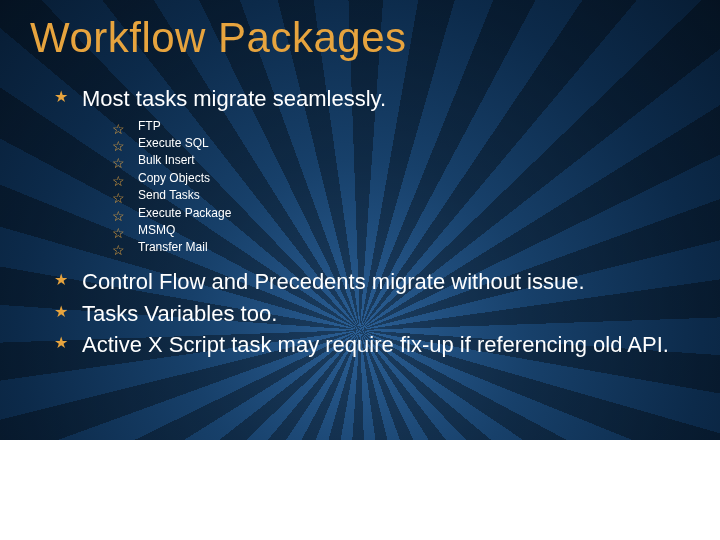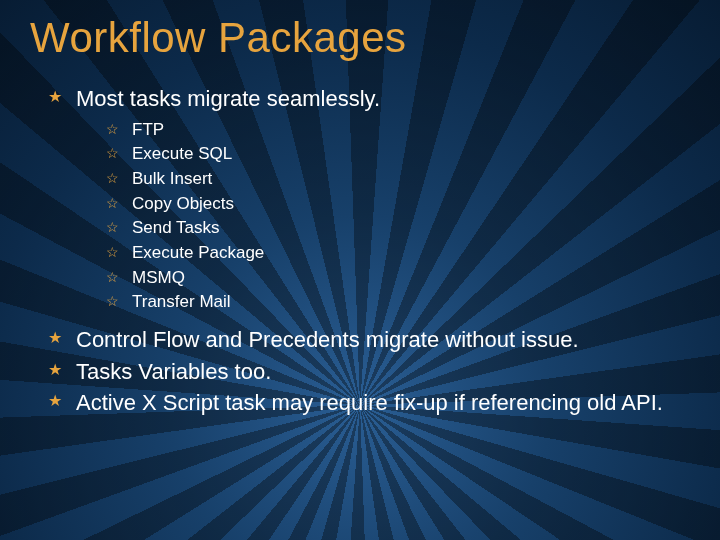--- a/index.html
+++ b/index.html
@@ -6,42 +6,42 @@
     margin: 0;
     padding: 0;
     width: 720px;
     height: 540px;
     overflow: hidden;
     font-family: "Segoe UI", "Helvetica Neue", Arial, sans-serif;
   }
   .slide {
     position: relative;
     width: 720px;
-    height: 540px;
+    height: 440px;
     background:
       repeating-conic-gradient(
         from 70deg at 50% 75%,
         rgba(0,0,0,0.35) 0deg 6deg,
         rgba(0,0,0,0) 6deg 12deg
       ),
       radial-gradient(circle at 50% 75%, #2a5e94 0%, #17406a 35%, #0c2a4a 70%, #071c33 100%);
     box-sizing: border-box;
     padding: 14px 30px 24px 30px;
     color: #ffffff;
   }
   .title {
     font-size: 42px;
     font-weight: 400;
     color: #e7a43e;
     margin: 0 0 22px 0;
     letter-spacing: 0.5px;
   }
   ul.top {
     list-style: none;
-    margin: 10px;
+    margin: 16px;
     padding: 0 0 0 6px;
   }
   ul.top > li {
     position: relative;
     padding-left: 30px;
     font-size: 22px;
     line-height: 1.35;
     margin-bottom: 2px;
   }
   ul.top > li::before {
@@ -53,21 +53,21 @@
     color: #e7a43e;
   }
   ul.sub {
     list-style: none;
     margin: 4px 0 10px 0;
     padding: 0 0 0 30px;
   }
   ul.sub > li {
     position: relative;
     padding-left: 26px;
-    font-size: 17px;
+    font-size: 12px;
     line-height: 1.45;
   }
   ul.sub > li::before {
     content: "☆";
     position: absolute;
     left: 0;
     top: 1px;
     font-size: 14px;
     color: #e7a43e;
   }

